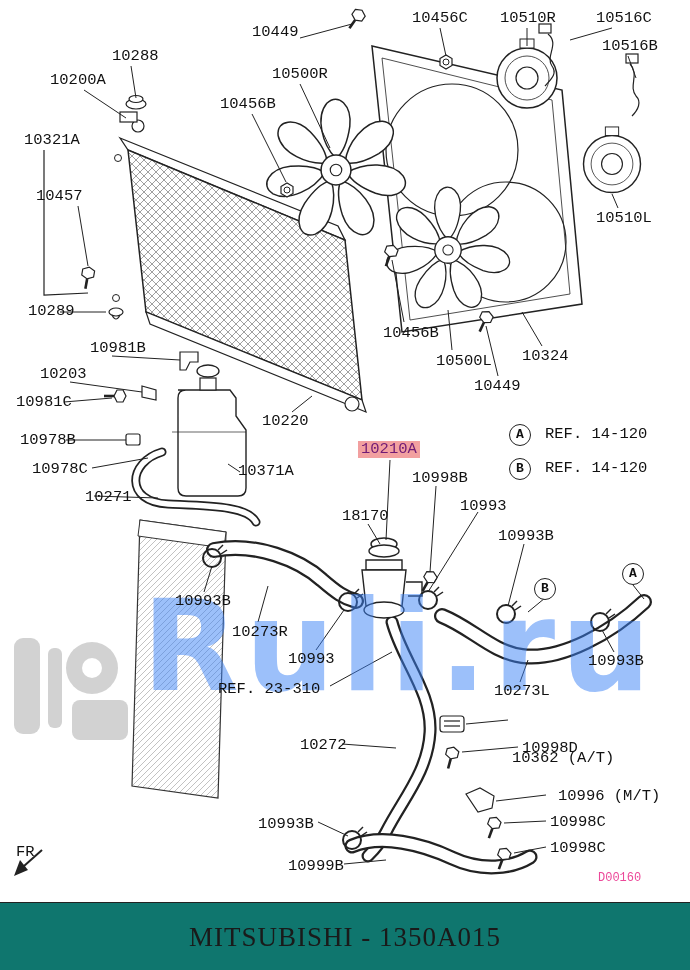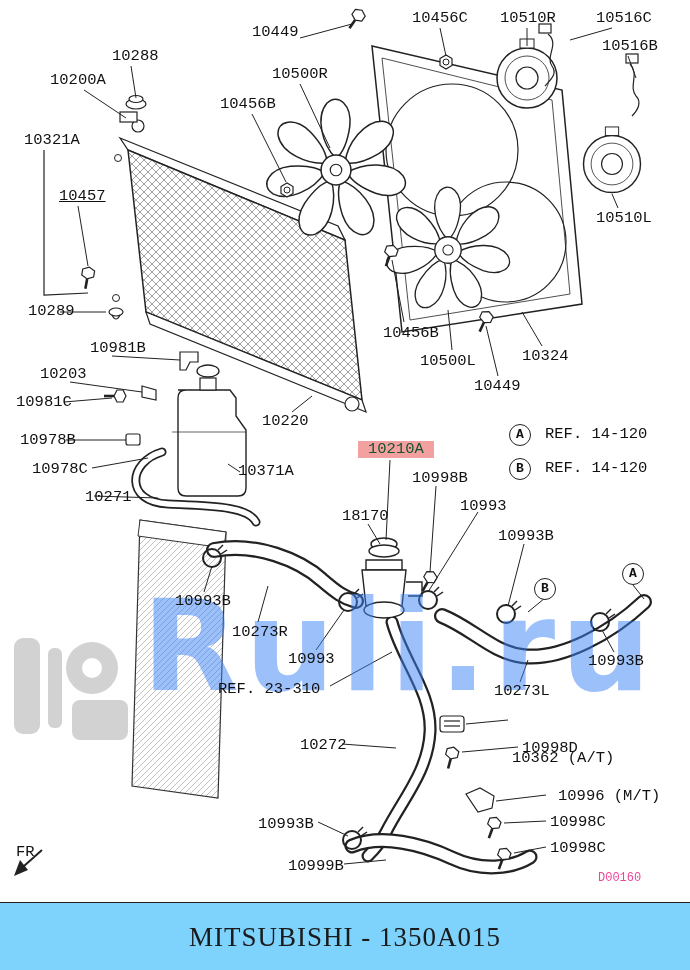--- a/index.html
+++ b/index.html
@@ -13,32 +13,32 @@
     position:absolute;left:142px;top:584px;z-index:2;
     font-family:"DejaVu Sans", sans-serif;font-weight:bold;
     font-size:126px;line-height:1;color:#3b82f6;opacity:.5;letter-spacing:6px;
     pointer-events:none;white-space:nowrap;
   }
   #labels-layer{position:absolute;inset:0;z-index:3;}
   .lbl{
     position:absolute;font-family:"Liberation Mono", monospace;
     font-size:15.5px;line-height:17px;color:#111;white-space:nowrap;
   }
-  .lbl.hl{background:#f2a0a0;color:#14532d;padding:0 10px;}
+  .lbl.hl{background:#f2a0a0;color:#701a75;padding:0 3px;}
   .lbl.sm{font-size:12px;color:#ec4899;}
   .circ{
     position:absolute;width:20px;height:20px;border:1.6px solid #222;border-radius:50%;
     text-align:center;line-height:20px;font-family:"Liberation Mono", monospace;
     font-size:13px;font-weight:bold;color:#111;background:#fff;
   }
   #footer{
     position:absolute;left:0;right:0;top:902px;height:68px;border-top:1.5px solid #222;
     display:flex;align-items:center;justify-content:center;gap:104px;
     font-family:"Liberation Serif", serif;font-size:27px;color:#1a1a1a;letter-spacing:1px;
-    z-index:3;background:#7dd3fc;
+    z-index:3;background:#0f766e;
   }
 </style>
 </head>
 <body>
 
 <div id="stage">
 
   <svg class="diagram" width="690" height="970" viewBox="0 0 690 970">
     <defs>
       <pattern id="xh" width="8" height="8" patternUnits="userSpaceOnUse">
@@ -261,27 +261,27 @@
       <div class="lbl" style="left: 252px; top: 24px;">10449</div>
       <div class="lbl" style="left: 412px; top: 10px;">10456C</div>
       <div class="lbl" style="left: 500px; top: 10px;">10510R</div>
       <div class="lbl" style="left: 596px; top: 10px;">10516C</div>
       <div class="lbl" style="left: 602px; top: 38px;">10516B</div>
       <div class="lbl" style="left: 112px; top: 48px;">10288</div>
       <div class="lbl" style="left: 50px; top: 72px;">10200A</div>
       <div class="lbl" style="left: 272px; top: 66px;">10500R</div>
       <div class="lbl" style="left: 220px; top: 96px;">10456B</div>
       <div class="lbl" style="left: 24px; top: 132px;">10321A</div>
-      <div class="lbl" style="left: 59px; top: 188px; text-decoration: underline;">10457</div>
+      <div class="lbl" style="left: 36px; top: 188px;">10457</div>
       <div class="lbl" style="left: 596px; top: 210px;">10510L</div>
       <div class="lbl" style="left: 28px; top: 303px;">10289</div>
       <div class="lbl" style="left: 383px; top: 325px;">10456B</div>
       <div class="lbl" style="left: 90px; top: 340px;">10981B</div>
       <div class="lbl" style="left: 522px; top: 348px;">10324</div>
-      <div class="lbl" style="left: 420px; top: 353px;">10500L</div>
+      <div class="lbl" style="left: 436px; top: 353px;">10500L</div>
       <div class="lbl" style="left: 40px; top: 366px;">10203</div>
       <div class="lbl" style="left: 474px; top: 378px;">10449</div>
       <div class="lbl" style="left: 16px; top: 394px;">10981C</div>
       <div class="lbl" style="left: 262px; top: 413px;">10220</div>
       <div class="lbl" style="left: 545px; top: 426px;">REF. 14-120</div>
       <div class="lbl" style="left: 20px; top: 432px;">10978B</div>
       <div class="lbl hl" style="left: 358px; top: 441px;">10210A</div>
       <div class="lbl" style="left: 545px; top: 460px;">REF. 14-120</div>
       <div class="lbl" style="left: 32px; top: 461px;">10978C</div>
       <div class="lbl" style="left: 238px; top: 463px;">10371A</div>

